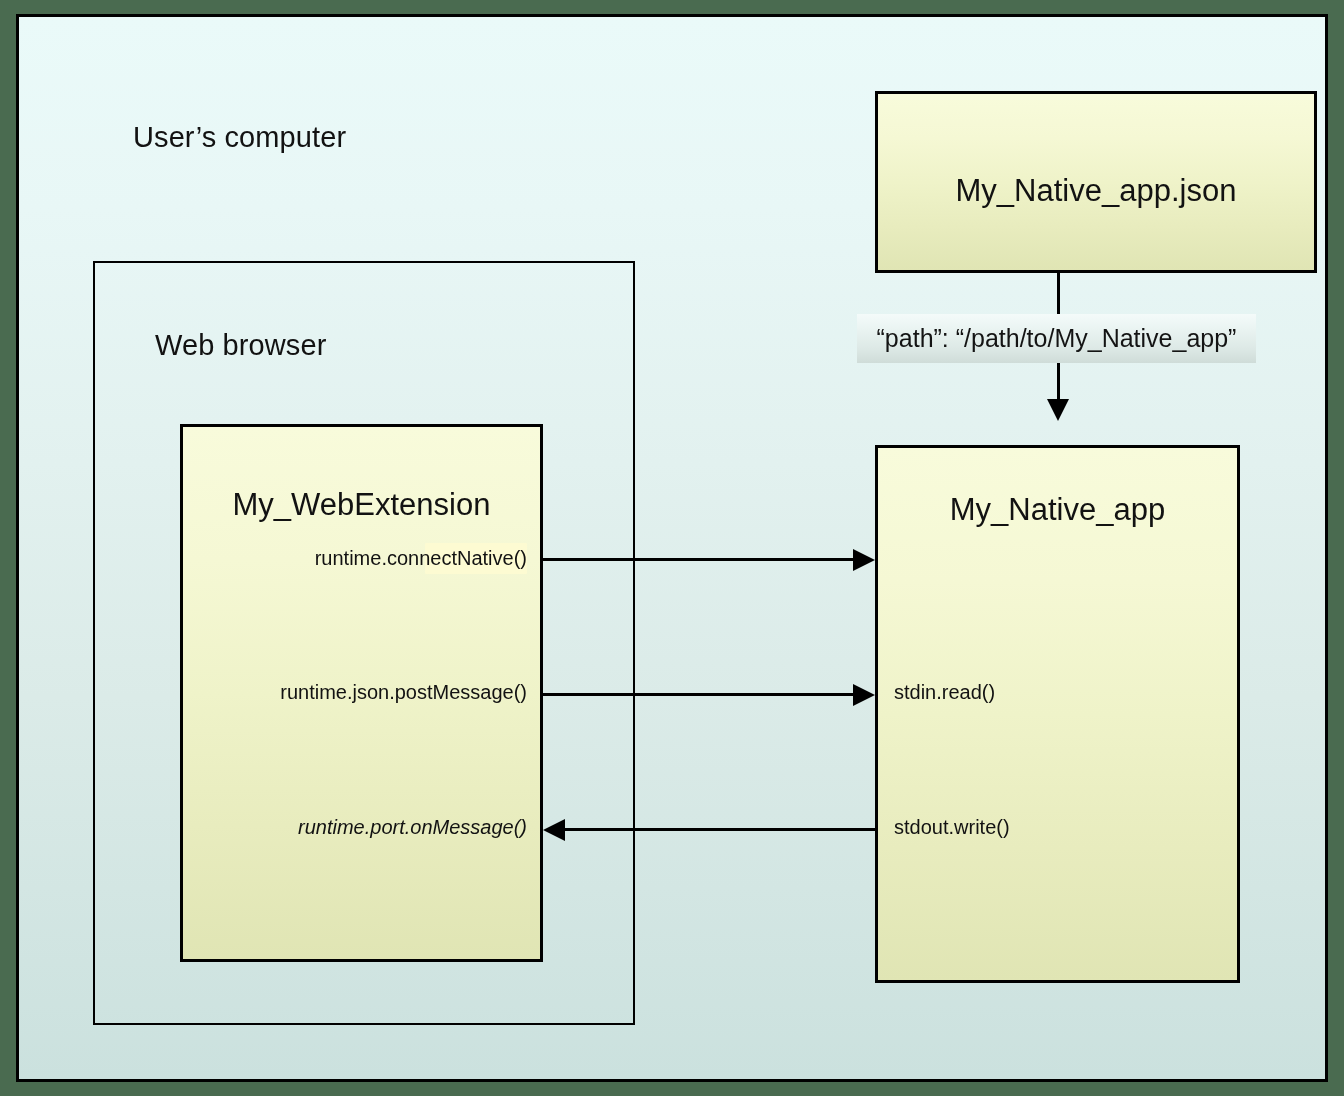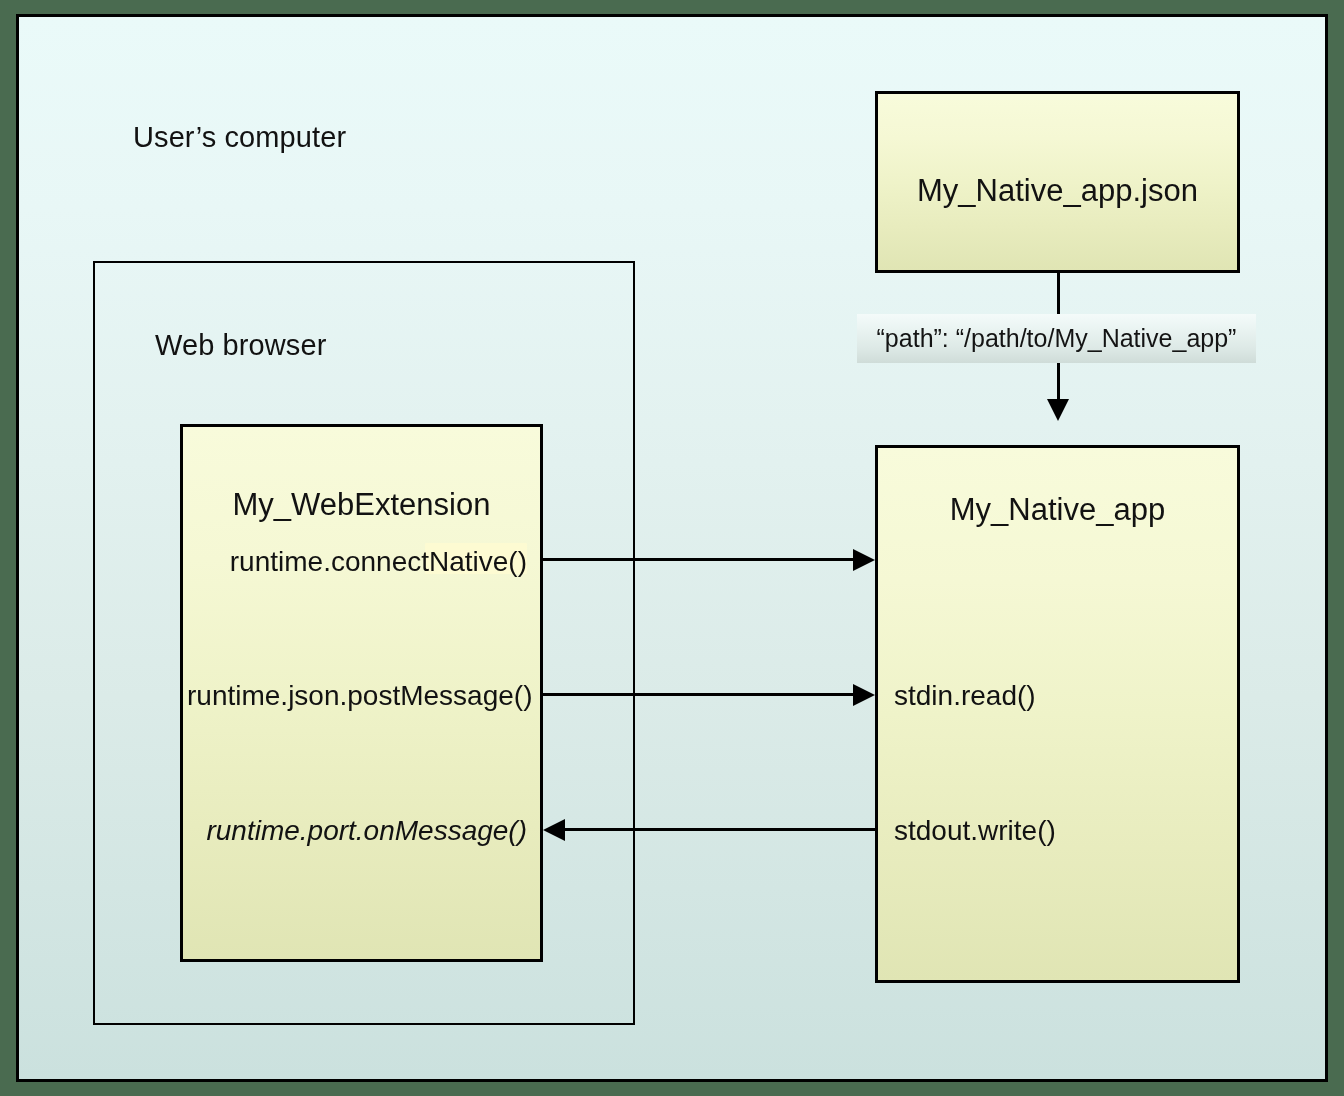--- a/index.html
+++ b/index.html
@@ -70,21 +70,21 @@
     width: 100%;
     text-align: center;
     font-size: 31px;
     color: #121212;
     white-space: nowrap;
   }
 
   
   .api-label {
     position: absolute;
-    font-size: 28px;
+    font-size: 20px;
     color: #121212;
     white-space: nowrap;
     line-height: 1;
   }
   .api-label.right-aligned {
     text-align: right;
   }
   .api-label.left-aligned {
     text-align: left;
   }
@@ -167,21 +167,21 @@
   </div>
 
   <div class="text-highlight" style="left:406px; top:526px; width:102px; height:31px;"></div>
 
   <div class="api-label right-aligned" style="left:168px; top:531px; width:340px;">runtime.connectNative()</div>
 
   <div class="api-label right-aligned" style="left:168px; top:665px; width:340px;">runtime.json.postMessage()</div>
 
   <div class="api-label right-aligned" style="left:168px; top:800px; width:340px;font-style:italic;">runtime.port.onMessage()</div>
 
-  <div class="box yellow-box" style="left:856px; top:74px; width:365px; height:182px;">
+  <div class="box yellow-box" style="left:856px; top:74px; width:442px; height:182px;">
     <div class="box-title" style="left:0; top:79px;">My_Native_app.json</div>
   </div>
 
   <div class="v-line" style="left:1038px; top:256px; height:41px;"></div>
 
   <div id="path-label" style="left:838px; top:297px; width:399px; height:49px;">
     <span class="path-text">“path”: “/path/to/My_Native_app”</span>
   </div>
 
   <div class="v-line" style="left:1038px; top:346px; height:38px;"></div>

